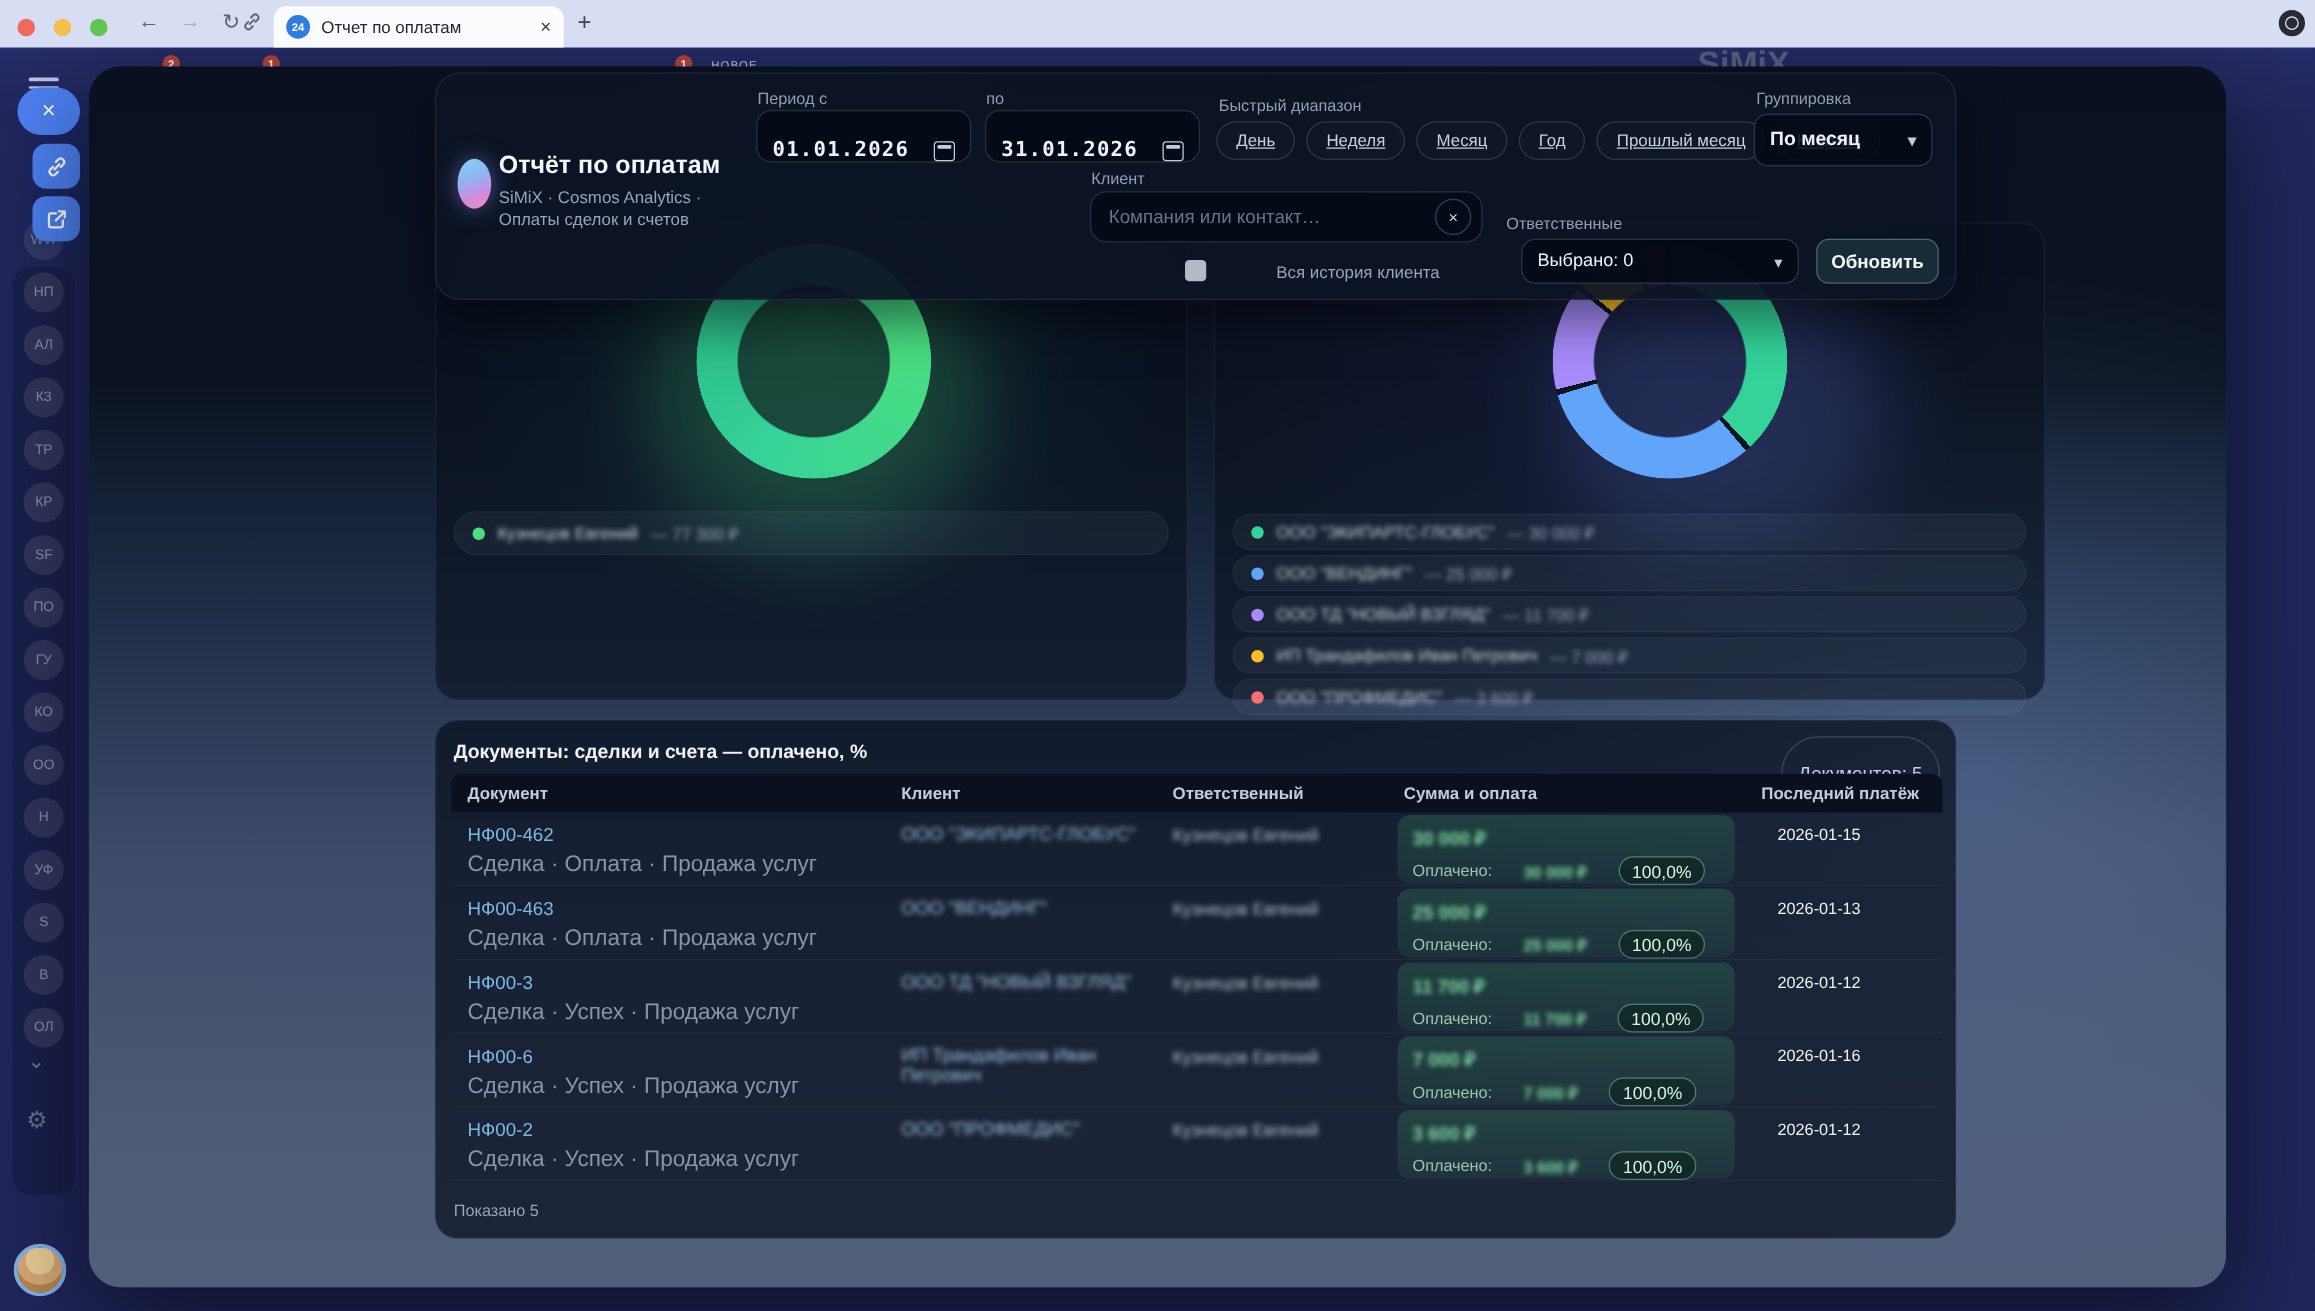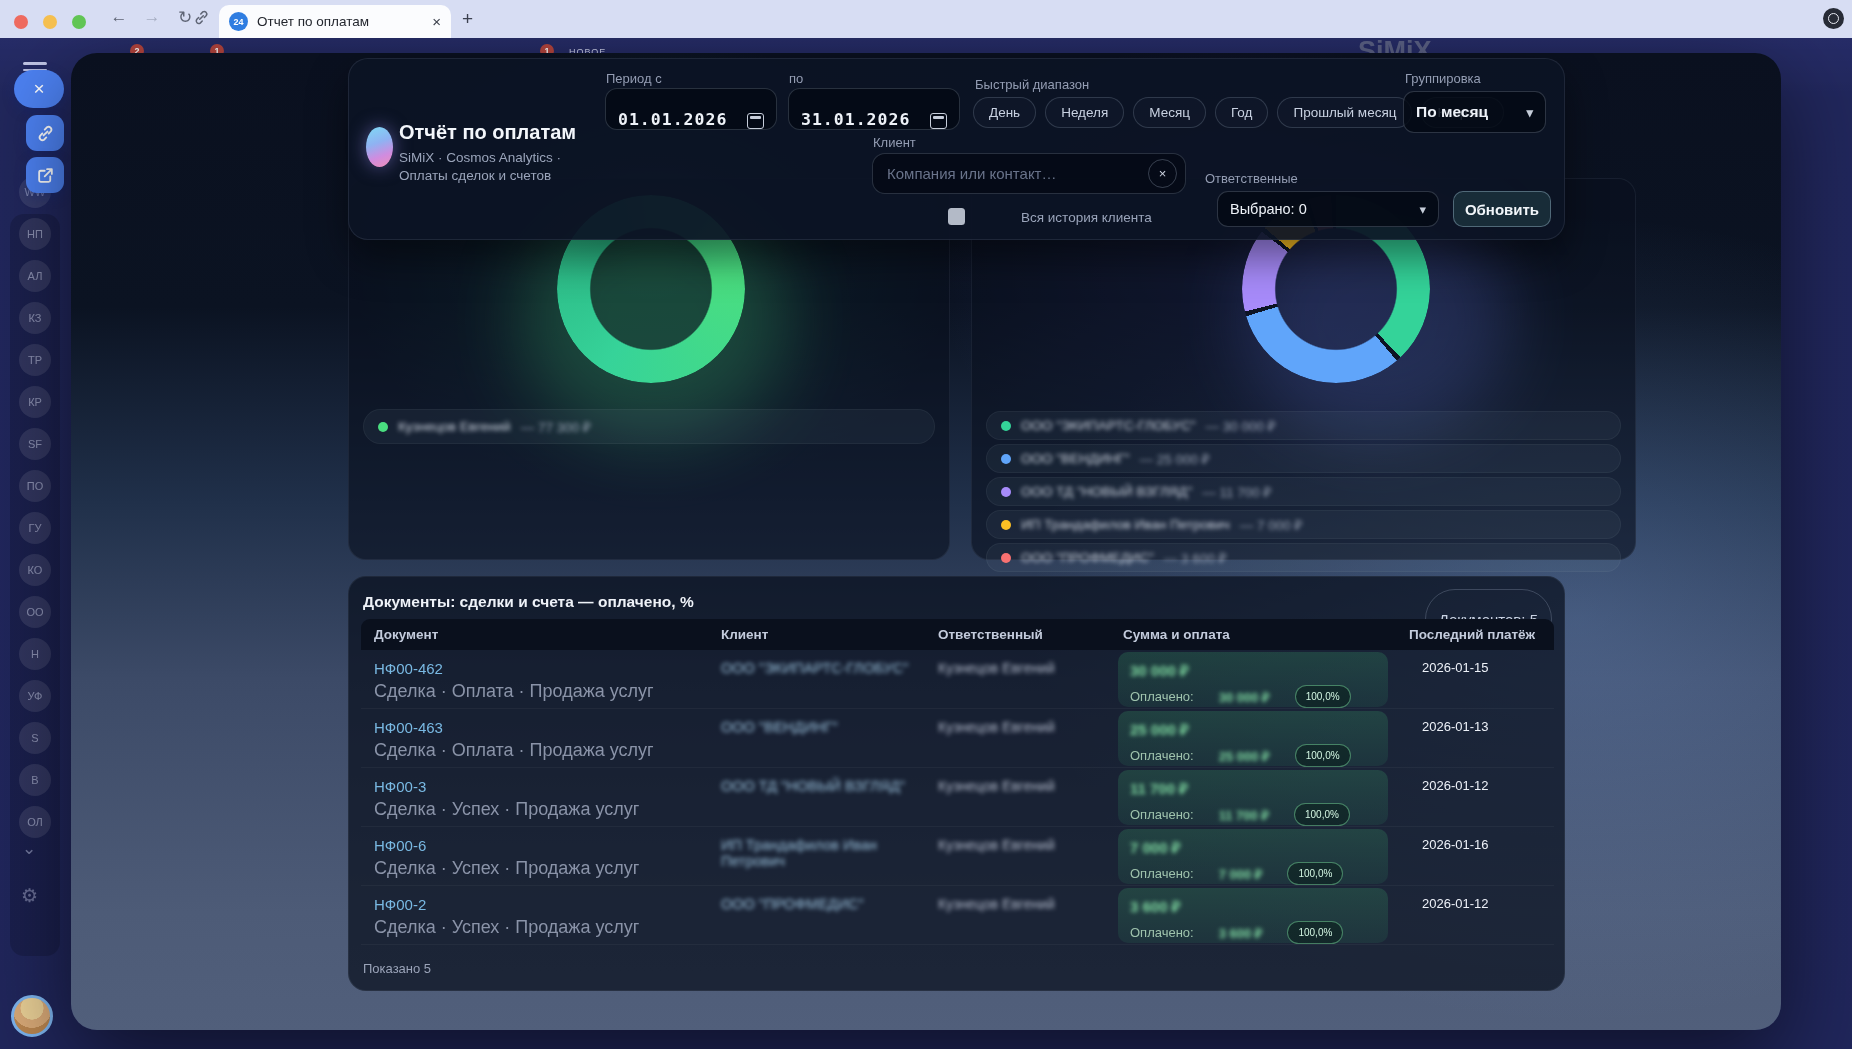--- a/index.html
+++ b/index.html
@@ -63,21 +63,21 @@
     background:linear-gradient(160deg,#7fd9f5 0%,#8fb2f2 40%,#d08cdf 70%,#ef8fb8 100%);box-shadow:0 0 18px rgba(150,140,240,.5);}
   .ftitle{position:absolute;left:50px;top:62px;font-size:20px;font-weight:bold;color:#f3f6fb;}
   .fsub{position:absolute;left:50px;width:200px;font-size:13.5px;line-height:18px;color:#9aa4ba;}
   .fsub1{top:90px;} .fsub2{top:108px;}
   .flabel{position:absolute;font-size:13px;color:#949db3;}
   .dinput{position:absolute;height:42px;width:172px;background:rgba(4,9,20,.85);border:1px solid rgba(148,163,184,.25);border-radius:12px;display:flex;align-items:flex-end;box-sizing:border-box;padding:0 12px;}
   .dinput .dval{font-family:"DejaVu Sans Mono",monospace;font-size:16.5px;font-weight:bold;color:#eef2f8;letter-spacing:1px;flex:1;}
   .cal{width:15px;height:14px;border:1.7px solid #c6cdda;border-radius:3px;position:relative;}
   .cal:before{content:"";position:absolute;left:2px;right:2px;top:2px;height:3px;background:#c6cdda;border-radius:1px;}
   .qr-group{position:absolute;left:624px;top:38px;display:flex;gap:9px;}
-  .qr-pill{height:31px;padding:0 15px;border-radius:999px;background:rgba(17,25,44,.5);border:1px solid rgba(148,163,184,.25);color:#c8d1e1;font-size:13.5px;font-family:inherit;display:flex;align-items:center;white-space:nowrap;}
+  .qr-pill{height:31px;padding:0 15px;border-radius:999px;background:rgba(17,25,44,.5);border:1px solid rgba(148,163,184,.25);color:#c8d1e1;font-size:13.5px;font-family:inherit;display:flex;align-items:center;white-space:nowrap;text-decoration:underline;}
   .selbox{position:absolute;background:rgba(4,9,20,.85);border:1px solid rgba(148,163,184,.28);border-radius:11px;display:flex;align-items:center;box-sizing:border-box;padding:0 12px;color:#eef2f8;}
   .selbox .chev{margin-left:auto;color:#c6cdda;font-size:13px;}
   .grp-sel{left:1054px;top:32px;width:143px;height:42px;font-size:15.5px;font-weight:bold;}
   .resp-sel{left:868px;top:132px;width:222px;height:36px;font-size:14.5px;}
   .cl-input{position:absolute;left:523px;top:94px;width:314px;height:41px;background:rgba(4,9,20,.8);border:1px solid rgba(148,163,184,.25);border-radius:13px;display:flex;align-items:center;box-sizing:border-box;padding:0 8px 0 14px;}
   .cl-input .ph{color:#69738a;font-size:15px;flex:1;}
   .clear-x{width:27px;height:27px;border-radius:50%;border:1px solid rgba(148,163,184,.35);color:#cdd4e2;font-size:13px;display:flex;align-items:center;justify-content:center;}
   .chk{position:absolute;left:599px;top:149px;width:17px;height:17px;background:#b3bac7;border-radius:3.5px;}
   .chk-label{position:absolute;left:672px;top:151px;font-size:13.5px;color:#9aa4ba;}
   .refresh{position:absolute;left:1104px;top:132px;width:98px;height:36px;border-radius:10px;background:#182c38;border:1px solid rgba(148,180,200,.45);color:#f1f5f9;font-weight:bold;font-size:15px;font-family:inherit;display:flex;align-items:center;justify-content:center;}
@@ -108,21 +108,21 @@
   .doc-sub{color:#8a93a8;font-size:18px;margin-top:4px;}
   .c-client{color:#a9d3ef;font-size:14.5px;}
   .c-resp{color:#c3cbdc;font-size:14px;}
   .c-sum{padding:0 !important;}
   .sum-block{margin:2px 8px;height:55px;border-radius:10px;box-sizing:border-box;padding:8px 12px;
     background:linear-gradient(180deg,rgba(74,222,128,.17),rgba(45,140,98,.15));}
   .sum-main{color:#8cefae;font-weight:bold;font-size:15px;}
   .sum-line{display:flex;align-items:center;gap:25px;margin-top:5px;}
   .paid-label{color:#9fc3ad;font-size:13px;}
   .paid-val{color:#8cefae;font-size:13px;font-weight:bold;}
-  .pct-badge{height:21px;padding:0 10px;border-radius:999px;border:1px solid rgba(134,239,172,.45);background:rgba(5,25,17,.45);color:#d4f7e3;font-size:10px;display:flex;align-items:center;}
+  .pct-badge{height:21px;padding:0 10px;border-radius:999px;border:1px solid rgba(134,239,172,.45);background:rgba(5,25,17,.45);color:#d4f7e3;font-size:14px;display:flex;align-items:center;}
   .c-date{color:#edf1f8;font-size:13px;padding-left:26px !important;}
   .t-footer{position:absolute;left:14px;bottom:14px;font-size:13px;color:#9aa3b8;}
 </style>
 </head>
 <body>
 
 <div class="chrome">
   <div class="traffic t-red"></div>
   <div class="traffic t-yellow"></div>
   <div class="traffic t-green"></div>

